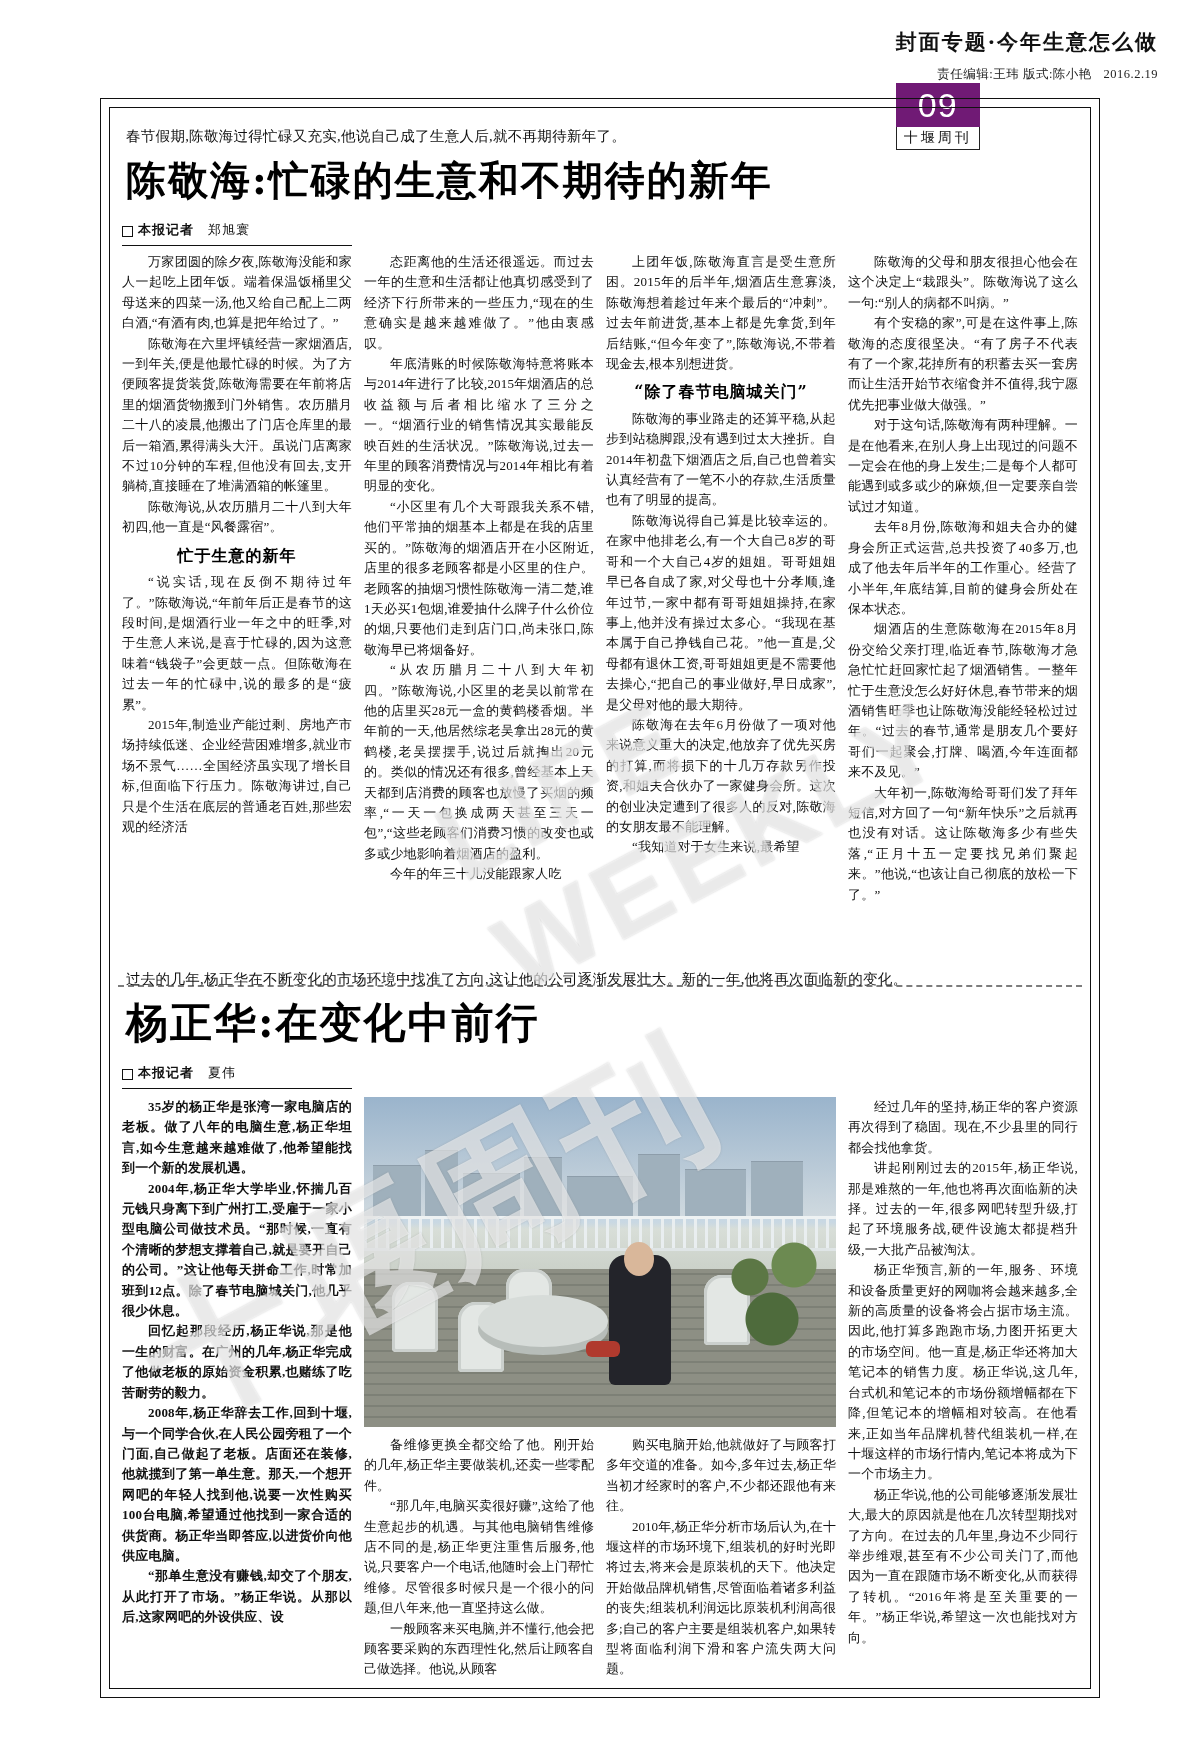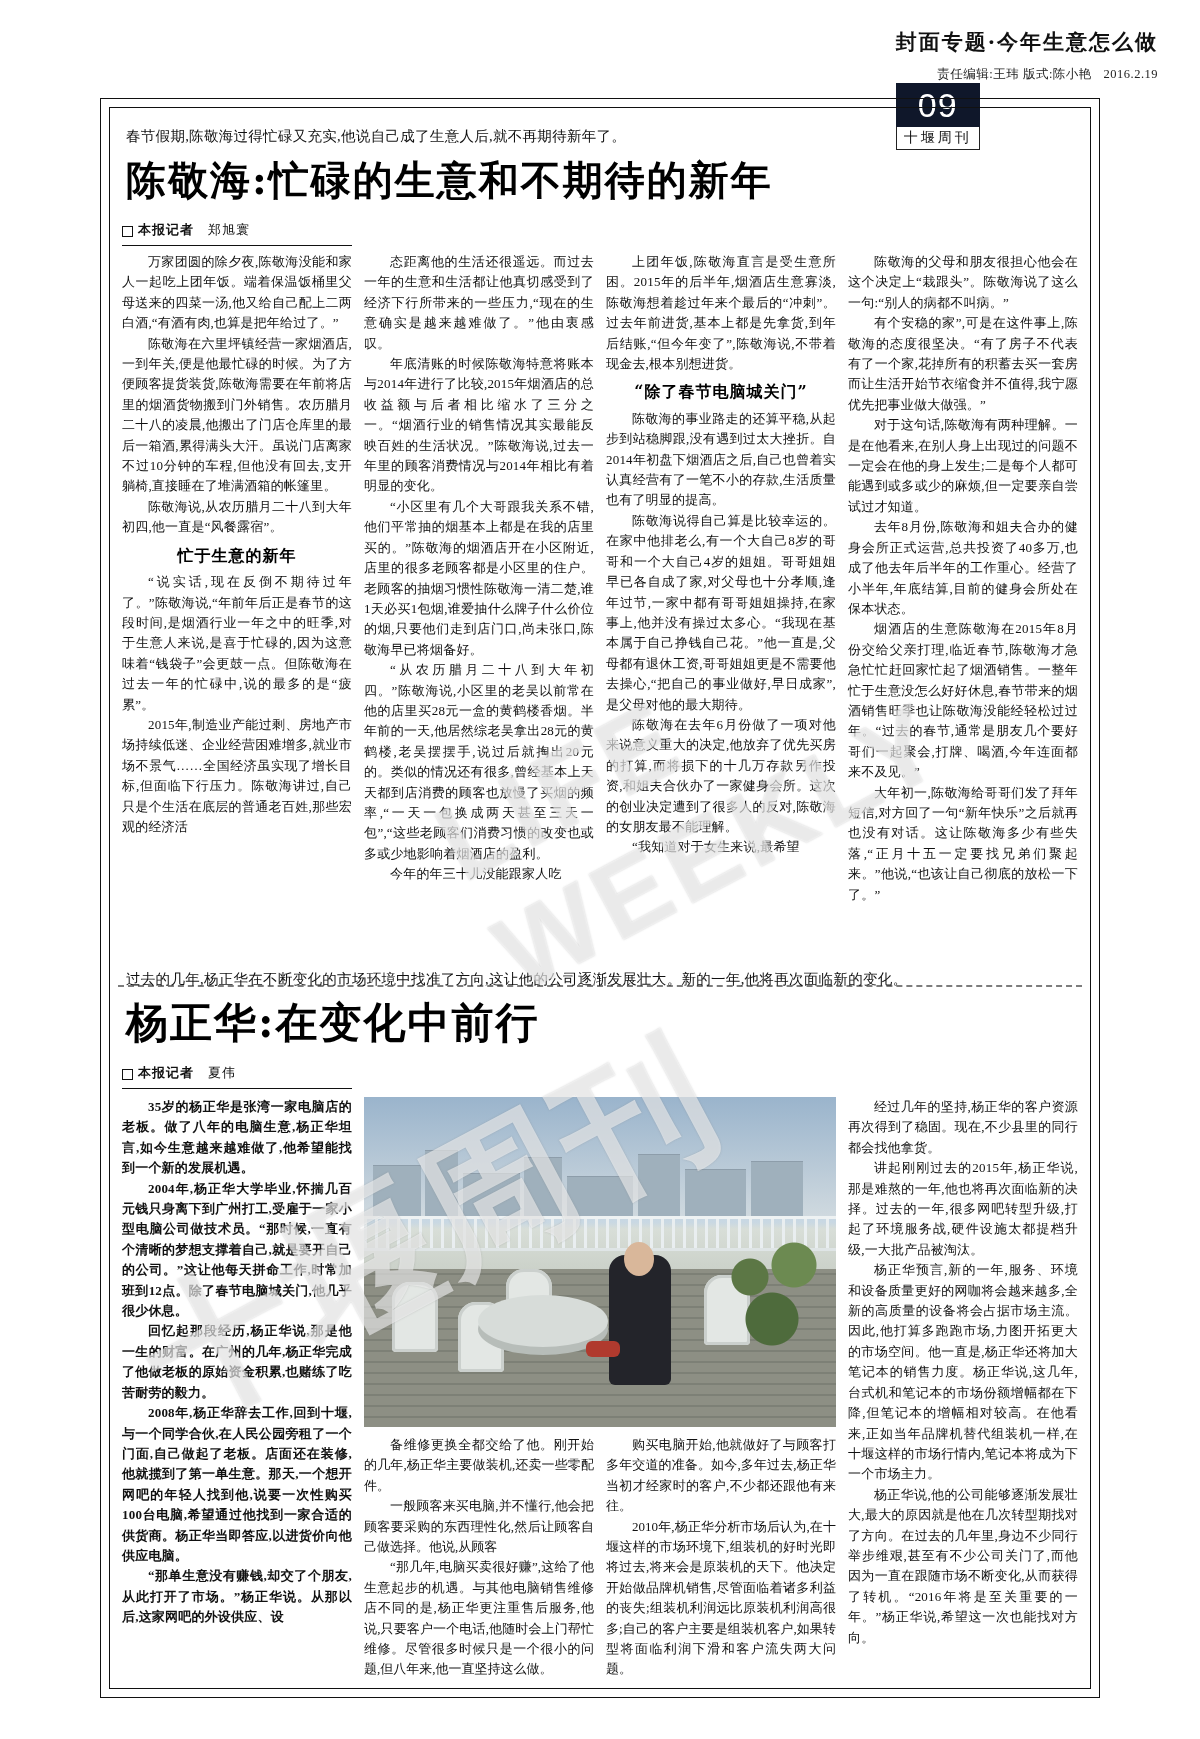--- a/index.html
+++ b/index.html
@@ -45,21 +45,21 @@
     color: #222;
     margin-top: 10px;
     letter-spacing: 0.5px;
   }
   .masthead-sub span { margin-left: 8px; }
   .pagebox {
     width: 84px;
     text-align: center;
   }
   .pagebox-num {
-    background: #0f172a;
+    background: #701a75;
     color: #fff;
     font-family: "Liberation Sans", sans-serif;
     font-size: 34px;
     line-height: 44px;
     height: 44px;
     font-weight: normal;
     letter-spacing: 1px;
   }
   .pagebox-name {
     border: 1px solid #222;
@@ -432,22 +432,22 @@
           <div class="chair" style="left:72%;top:54%"></div>
           <div class="plants"></div>
           <div class="table"></div>
           <div class="person-body"></div>
           <div class="person-head"></div>
           <div class="person-shoe"></div>
         </div>
         <div class="twocol-under">
           <div class="c">
             <p>备维修更换全都交给了他。刚开始的几年,杨正华主要做装机,还卖一些零配件。</p>
+            <p>“那几年,电脑买卖很好赚”,这给了他生意起步的机遇。与其他电脑销售维修店不同的是,杨正华更注重售后服务,他说,只要客户一个电话,他随时会上门帮忙维修。尽管很多时候只是一个很小的问题,但八年来,他一直坚持这么做。</p>
             <p>一般顾客来买电脑,并不懂行,他会把顾客要采购的东西理性化,然后让顾客自己做选择。他说,从顾客</p>
-            <p>“那几年,电脑买卖很好赚”,这给了他生意起步的机遇。与其他电脑销售维修店不同的是,杨正华更注重售后服务,他说,只要客户一个电话,他随时会上门帮忙维修。尽管很多时候只是一个很小的问题,但八年来,他一直坚持这么做。</p>
           </div>
           <div class="c">
             <p>购买电脑开始,他就做好了与顾客打多年交道的准备。如今,多年过去,杨正华当初才经家时的客户,不少都还跟他有来往。</p>
             <p>2010年,杨正华分析市场后认为,在十堰这样的市场环境下,组装机的好时光即将过去,将来会是原装机的天下。他决定开始做品牌机销售,尽管面临着诸多利益的丧失;组装机利润远比原装机利润高很多;自己的客户主要是组装机客户,如果转型将面临利润下滑和客户流失两大问题。</p>
           </div>
         </div>
       </div>
 
       <div class="art2-rightcol art2-col">
         <p>经过几年的坚持,杨正华的客户资源再次得到了稳固。现在,不少县里的同行都会找他拿货。</p>

